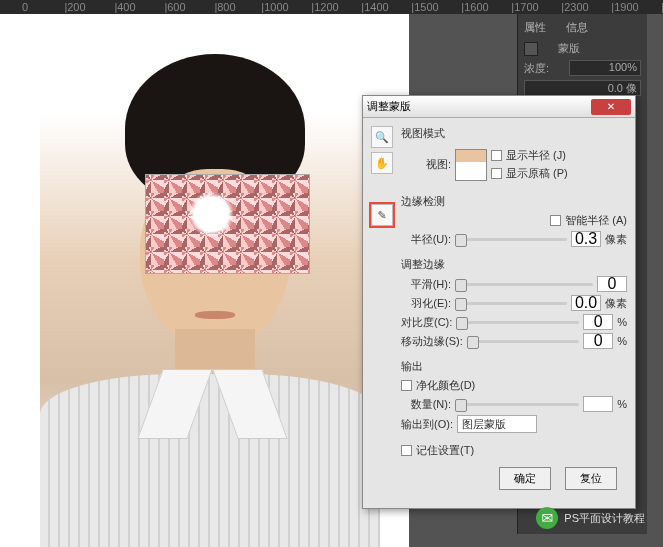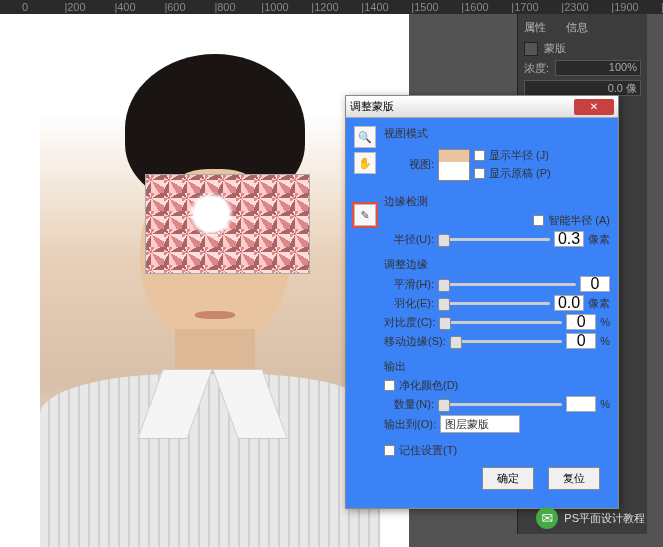--- a/index.html
+++ b/index.html
@@ -11,25 +11,25 @@
 .hair{position:absolute;top:15px;left:85px;width:180px;height:150px;background:#1a1512;border-radius:50% 50% 40% 40%}
 .face{position:absolute;top:130px;left:100px;width:150px;height:180px;background:#e8c4a0;border-radius:45% 45% 50% 50%}
 .neck{position:absolute;top:290px;left:135px;width:80px;height:60px;background:#ddb896}
 .shirt{position:absolute;top:335px;left:0;width:340px;height:200px;background:repeating-linear-gradient(90deg,#e8e8e8 0 8px,#d0d0d0 8px 10px),repeating-linear-gradient(0deg,transparent 0 8px,rgba(0,0,0,.08) 8px 10px);border-radius:40% 40% 0 0/20% 20% 0 0}
 .collar-l{position:absolute;top:330px;left:110px;width:50px;height:70px;background:#f5f5f5;transform:skewX(-20deg);border:1px solid #ccc}
 .collar-r{position:absolute;top:330px;left:185px;width:50px;height:70px;background:#f5f5f5;transform:skewX(20deg);border:1px solid #ccc}
 .mosaic{position:absolute;top:135px;left:105px;width:165px;height:100px;background:radial-gradient(circle at 40% 40%,#fff 0 15%,transparent 20%),repeating-conic-gradient(from 0deg at 30% 30%,#d88 0 30deg,#fcc 30deg 60deg,#a66 60deg 90deg,#fdd 90deg 120deg);background-size:100% 100%,18px 18px;border:1px solid #aaa}
 .mouth{position:absolute;top:272px;left:155px;width:40px;height:8px;background:#c8866a;border-radius:40%}
 .right-panel{position:absolute;top:14px;right:16px;width:130px;height:520px;background:#3c3c3c;color:#aaa;padding:6px;border-left:1px solid #222}
 .rp-tabs{display:flex;gap:20px;margin-bottom:6px;color:#bbb;font-size:10px}
-.rp-row{display:flex;align-items:center;gap:6px;margin:4px 0}
+.rp-row{display:flex;align-items:center;gap:20px;margin:4px 0}
 .rp-swatch{width:14px;height:14px;background:#555;border:1px solid #222}
 .rp-field{background:#2a2a2a;border:1px solid #555;color:#aaa;height:16px;flex:1;text-align:right;padding:0 3px}
 .rp-btn{background:#5a5a5a;border:1px solid #333;color:#ccc;padding:3px 6px;margin:2px 0;display:block;width:70px;text-align:center;font-size:10px}
-.dialog{position:absolute;top:95px;left:345px;width:274px;background:#3b82f6;border:1px solid #888;box-shadow:2px 2px 8px rgba(0,0,0,.4)}
+.dialog{position:absolute;top:95px;left:362px;width:274px;background:#e5e5e5;border:1px solid #888;box-shadow:2px 2px 8px rgba(0,0,0,.4)}
 .dlg-title{background:linear-gradient(#fff,#e0e0e0);height:22px;display:flex;align-items:center;justify-content:space-between;padding:0 4px;border-bottom:1px solid #aaa}
 .dlg-close{width:40px;height:16px;background:#c94040;color:#fff;text-align:center;border-radius:2px;font-size:10px;line-height:16px}
 .dlg-body{padding:8px;display:flex;gap:6px}
 .dlg-tools{width:24px;display:flex;flex-direction:column;gap:4px}
 .tool-ico{width:22px;height:22px;border:1px solid #bbb;background:#f8f8f8;display:flex;align-items:center;justify-content:center;color:#555}
 .tool-ico.hl{outline:2px solid #e74c3c}
 .dlg-content{flex:1}
 .grp{margin-bottom:10px}
 .grp-title{color:#333;margin-bottom:4px}
 .row{display:flex;align-items:center;gap:4px;margin:3px 0;font-size:10px;color:#333}

